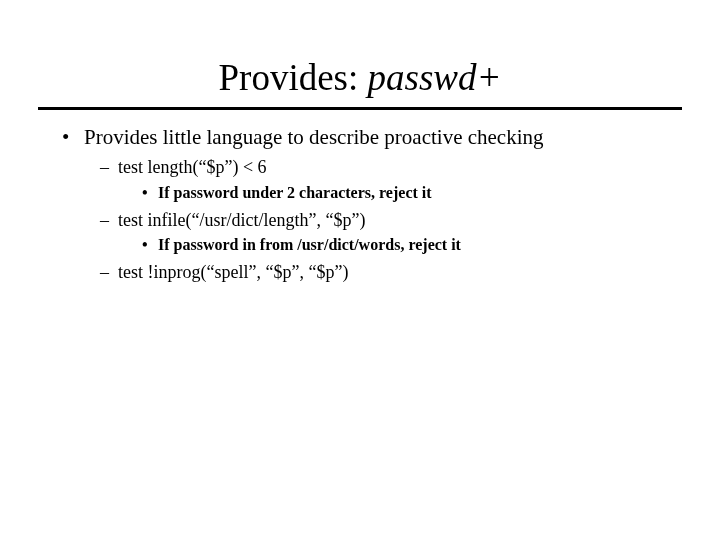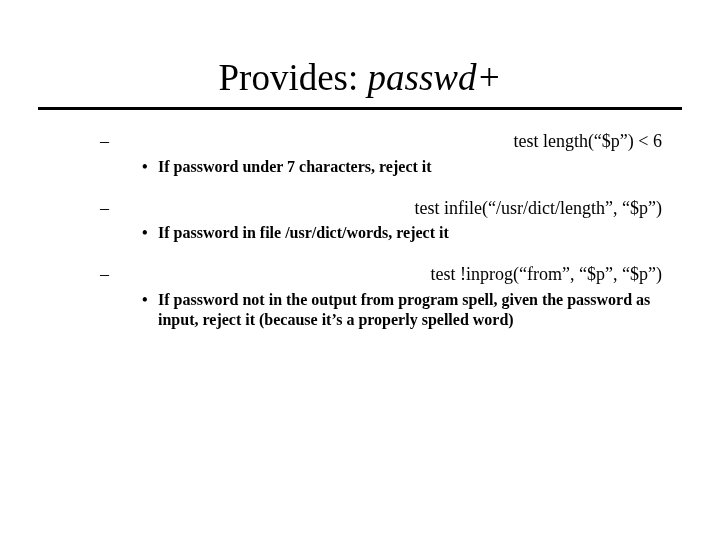--- a/index.html
+++ b/index.html
@@ -44,24 +44,23 @@
     position: relative;
   }
   .lvl1::before {
     content: "•";
     position: absolute;
     left: 4px;
     top: 0;
   }
   .lvl2 {
     font-size: 18px;
-    margin: 20px 0 2px 0;
+    margin: 6px 0 2px 0;
     padding-left: 60px;
     position: relative;
-    text-align: right;
   }
   .lvl2::before {
     content: "–";
     position: absolute;
     left: 42px;
     top: 0;
   }
   .lvl3 {
     font-size: 16px;
     font-weight: bold;
@@ -81,24 +80,24 @@
 
 <div class="slide">
 
   <div class="title">
     <span>Provides: </span><span class="ital">passwd+</span>
   </div>
 
   <hr class="rule">
 
   <div class="content">
+    <div class="lvl1">Provides little language to describe proactive checking</div>
 
     <div class="lvl2">test length(“$p”) &lt; 6</div>
-    <div class="lvl3">If password under 7 characters, reject it</div>
+    <div class="lvl3">If password under 2 characters, reject it</div>
 
     <div class="lvl2">test infile(“/usr/dict/length”, “$p”)</div>
-    <div class="lvl3">If password in file /usr/dict/words, reject it</div>
+    <div class="lvl3">If password in from /usr/dict/words, reject it</div>
 
-    <div class="lvl2">test !inprog(“from”, “$p”, “$p”)</div>
-    <div class="lvl3">If password not in the output from program spell, given the password as input, reject it (because it’s a properly spelled word)</div>
+    <div class="lvl2">test !inprog(“spell”, “$p”, “$p”)</div>
   </div>
 
 </div>
 
 </body></html>

